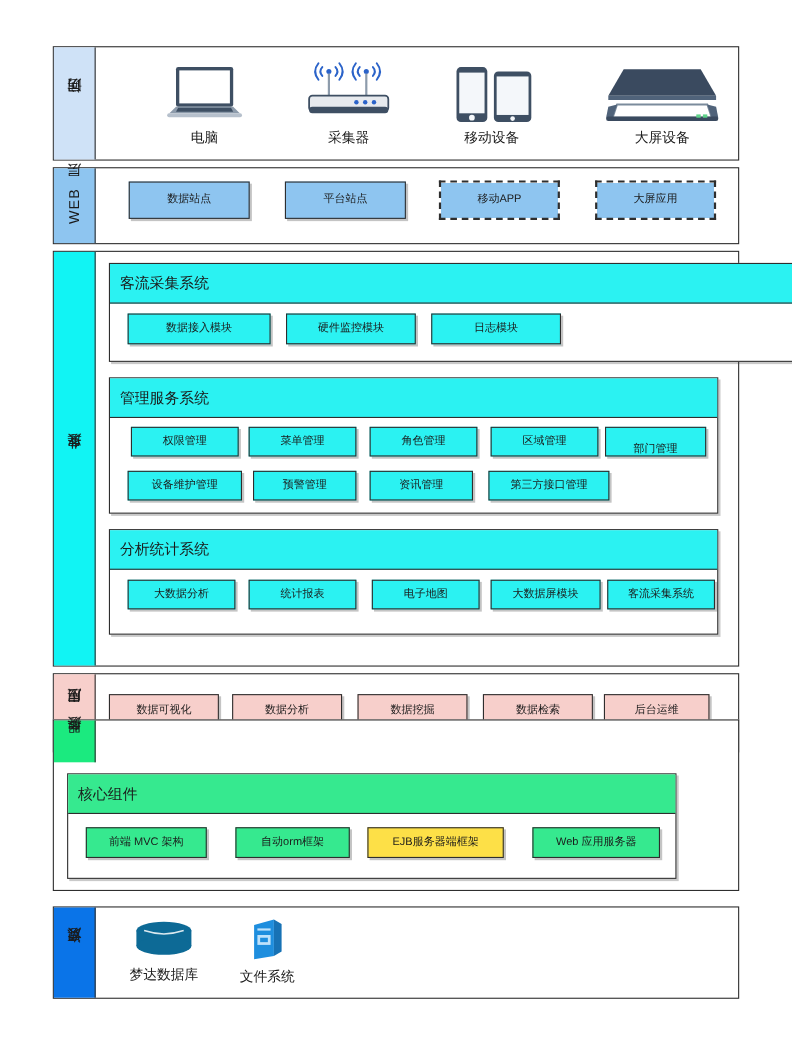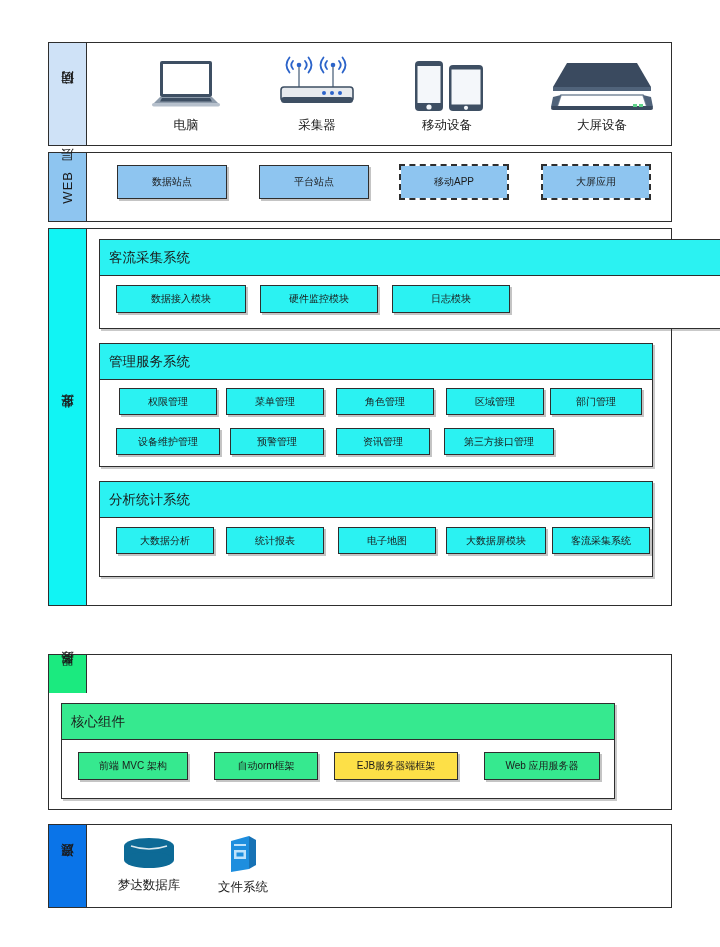--- a/index.html
+++ b/index.html
@@ -256,21 +256,21 @@
           </div>
           <div class="chip" style="left:126px; top:8px; width:98px; height:27px; background:#2bf2f2;">
             <span>菜单管理</span>
           </div>
           <div class="chip" style="left:236px; top:8px; width:98px; height:27px; background:#2bf2f2;">
             <span>角色管理</span>
           </div>
           <div class="chip" style="left:346px; top:8px; width:98px; height:27px; background:#2bf2f2;">
             <span>区域管理</span>
           </div>
-          <div class="chip" style="left:450px; top:8px; width:92px; height:27px; background:#2bf2f2;">
+          <div class="chip" style="left:450px; top:8px; width:92px; height:27px; background:#2bf2f2;align-items:flex-end;">
             <span>部门管理</span>
           </div>
 
           <div class="chip" style="left:16px; top:48px; width:104px; height:27px; background:#2bf2f2;">
             <span>设备维护管理</span>
           </div>
           <div class="chip" style="left:130px; top:48px; width:94px; height:27px; background:#2bf2f2;">
             <span>预警管理</span>
           </div>
           <div class="chip" style="left:236px; top:48px; width:94px; height:27px; background:#2bf2f2;">
@@ -301,20 +301,42 @@
           </div>
           <div class="chip" style="left:452px; top:9px; width:98px; height:27px; background:#2bf2f2;">
             <span>客流采集系统</span>
           </div>
         </div>
       </div>
 
     </div>
   </div>
 
+  <div class="band" style="top:570px; height:72px;">
+    <div class="band-label" style="background:#f7cfcb;">
+      <span>应用层</span>
+    </div>
+    <div class="band-body">
+      <div class="chip" style="left:12px; top:18px; width:100px; height:30px; background:#f7cfcb;">
+        <span>数据可视化</span>
+      </div>
+      <div class="chip" style="left:124px; top:18px; width:100px; height:30px; background:#f7cfcb;">
+        <span>数据分析</span>
+      </div>
+      <div class="chip" style="left:238px; top:18px; width:100px; height:30px; background:#f7cfcb;">
+        <span>数据挖掘</span>
+      </div>
+      <div class="chip" style="left:352px; top:18px; width:100px; height:30px; background:#f7cfcb;">
+        <span>数据检索</span>
+      </div>
+      <div class="chip" style="left:462px; top:18px; width:96px; height:30px; background:#f7cfcb;">
+        <span>后台运维</span>
+      </div>
+    </div>
+  </div>
 
   <div class="band" style="top:612px; height:156px;flex-direction:column;">
     <div class="band-label" style="background:#1bea7f;">
       <span>服务层</span>
     </div>
     <div class="band-body">
       <div class="group" style="left:12px; top:10px; width:554px; height:96px;">
         <div class="group-title" style="background:#36e98f;">
           <span>核心组件</span>
         </div>

